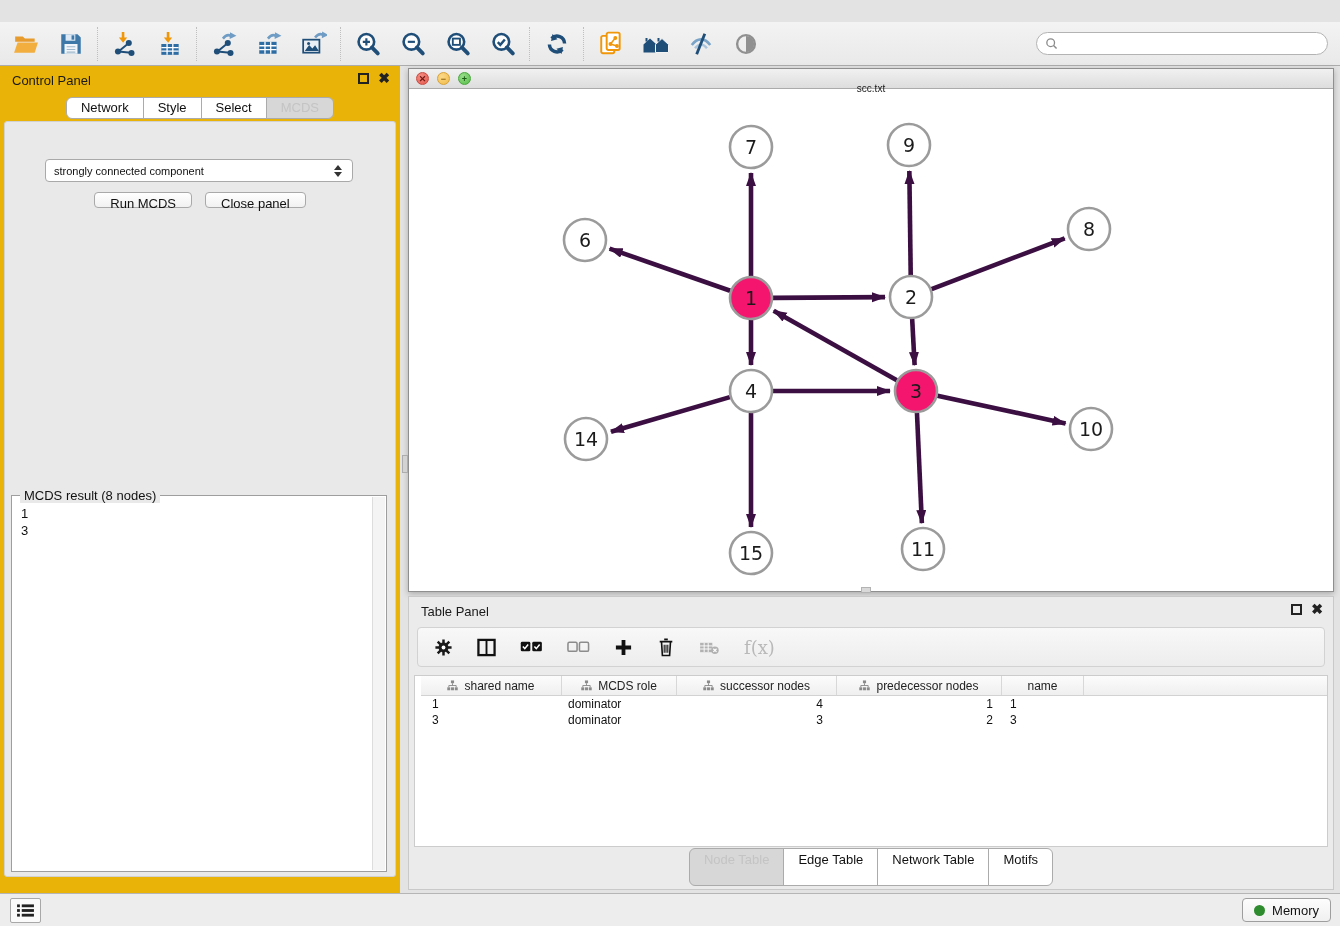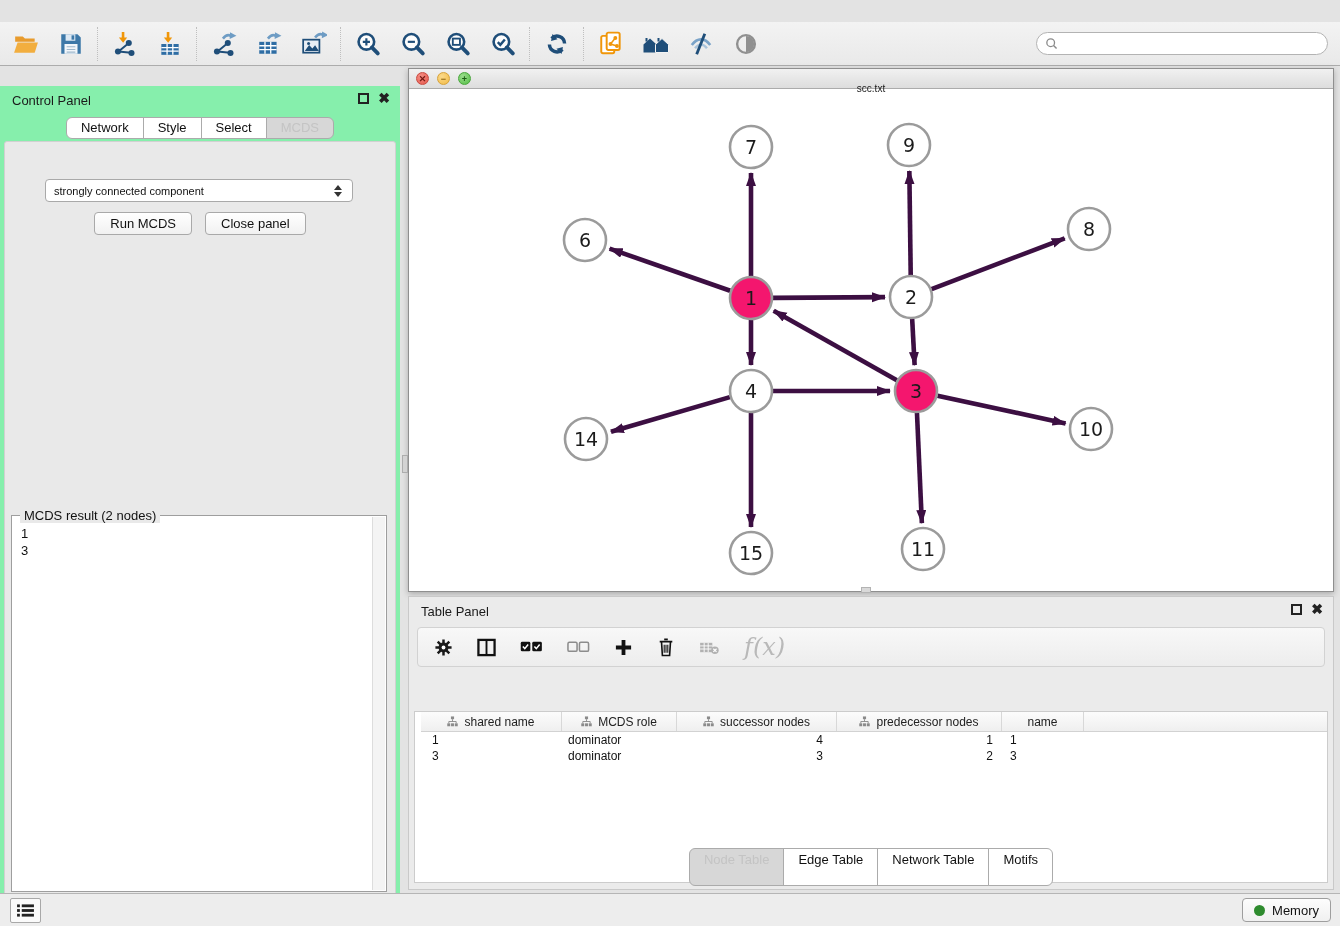--- a/index.html
+++ b/index.html
@@ -21,21 +21,21 @@
   .tb-group { display: flex; align-items: center; gap: 18px; }
   .tb-sep { width: 0; height: 34px; border-left: 1px dotted #BFBFBF; margin: 0 13px; }
   .tb-icon { width: 27px; height: 27px; display: inline-flex; align-items: center; justify-content: center; cursor: default; }
   .tb-icon svg { width: 26px; height: 26px; }
   .search-box { margin-left: auto; width: 292px; height: 23px; background: #FFF; border: 1px solid #B3B3B3;
     border-radius: 12px; display: flex; align-items: center; padding: 0 8px; gap: 4px; }
   .search-box svg { width: 14px; height: 14px; }
   .search-box input { border: none; outline: none; flex: 1; font-size: 12px; background: transparent; font-family: "Liberation Sans", sans-serif; }
 
   
-  .control-panel { position: absolute; left: 0; top: 66px; width: 400px; height: 827px; background: #86efac; margin-top: 20px; }
+  .control-panel { position: absolute; left: 0; top: 66px; width: 400px; height: 827px; background: #eab308; }
   .cp-titlebar { position: relative; height: 28px; }
   .panel-title { position: absolute; left: 12px; top: 7px; font-size: 13px; color: #1A1A1A; }
   .panel-btns { position: absolute; right: 10px; top: 6px; display: flex; gap: 9px; align-items: center; }
   .float-btn { width: 11px; height: 11px; border: 2px solid #222; background: transparent; }
   .close-btn { font-size: 14px; font-weight: bold; color: #222; line-height: 12px; }
   .cp-tabs { position: absolute; top: 31px; left: 0; width: 100%; display: flex; justify-content: center; }
   .tab { height: 22px; line-height: 20px; padding: 0 14px; font-size: 13px; color: #111; background: #FFF;
     border: 1px solid #ABABAB; margin-left: -1px; cursor: default; }
   .tab:first-child { border-radius: 6px 0 0 6px; margin-left: 0; }
   .tab:last-child { border-radius: 0 6px 6px 0; }
@@ -45,21 +45,21 @@
   .opt-label { position: absolute; top: 15px; left: 0; width: 100%; text-align: center; font-size: 13px; color: #111; }
   .dropdown { position: absolute; top: 37px; left: 40px; width: 308px; height: 23px; background: #FFF;
     border: 1px solid #A9A9A9; border-radius: 4px; display: flex; align-items: center; padding: 0 8px; }
   .dropdown .dd-value { font-size: 11px; color: #111; }
   .stepper { margin-left: auto; display: flex; flex-direction: column; gap: 2px; padding-right: 2px; }
   .stepper i { display: block; width: 0; height: 0; border-left: 4px solid transparent; border-right: 4px solid transparent; }
   .stepper .up { border-bottom: 5px solid #333; }
   .stepper .down { border-top: 5px solid #333; }
   .cp-buttons { position: absolute; top: 70px; left: 0; width: 100%; display: flex; justify-content: center; gap: 13px; }
   .btn { background: linear-gradient(#FFFFFF, #F1F1F1); border: 1px solid #A9A9A9; border-radius: 4px;
-    font-size: 13px; color: #111; padding: 3px 15px; height: 23px; font-family: "Liberation Sans", sans-serif; }
+    font-size: 13px; color: #111; padding: 3px 15px; height: 16px; font-family: "Liberation Sans", sans-serif; }
   .resultbox { position: absolute; top: 373px; left: 6px; width: 376px; height: 377px;
     background: #FFF; border: 1px solid #9E9E9E; }
   .result-list { position: absolute; inset: 1px 15px 1px 1px; padding: 8px 0 0 8px; overflow: hidden; }
   .res-item { font-size: 13px; line-height: 17px; color: #111; }
   .result-scrollbar { position: absolute; top: 1px; bottom: 1px; right: 1px; width: 13px; background: #F4F4F4; border-left: 1px solid #DDDDDD; }
 
   
   .network-window { position: absolute; left: 408px; top: 68px; width: 926px; height: 524px;
     background: #FFF; border: 1px solid #8F8F8F; box-shadow: 0 2px 6px rgba(0,0,0,0.25); }
   .nw-titlebar { position: relative; height: 20px; background: linear-gradient(#F1F1F1, #DDDDDD); border-bottom: 1px solid #ABABAB; }
@@ -74,22 +74,22 @@
   .nw-handle-bottom { position: absolute; bottom: -2px; left: 452px; width: 10px; height: 6px; background: #D9D9D9; border: 1px solid #B3B3B3; }
 
   
   .table-panel { position: absolute; left: 408px; top: 596px; width: 926px; height: 294px; background: #EBEBEB; border: 1px solid #C9C9C9; }
   .tp-titlebar { position: relative; height: 26px; }
   .tp-toolbar { position: absolute; top: 30px; left: 8px; right: 8px; height: 40px;
     background: linear-gradient(#F8F8F8, #EDEDED); border: 1px solid #D2D2D2; border-radius: 4px;
     display: flex; align-items: center; gap: 24px; padding: 0 16px; }
   .tp-tool { display: inline-flex; align-items: center; justify-content: center; height: 24px; }
   .tp-tool.disabled { opacity: 0.9; }
-  .fx-label { font-family: "DejaVu Serif", serif; font-style: italic; font-size: 24px; color: #B3B3B3; }
-  .tp-table { position: absolute; top: 78px; left: 5px; right: 5px; height: 172px; background: #FFF; border: 1px solid #CCCCCC; overflow: hidden; margin-top: 36px; }
+  .fx-label { font-family: "DejaVu Serif", serif; font-size: 18px; color: #B3B3B3; }
+  .tp-table { position: absolute; top: 78px; left: 5px; right: 5px; height: 172px; background: #FFF; border: 1px solid #CCCCCC; overflow: hidden; }
   .tp-header { display: flex; height: 20px; background: linear-gradient(#FCFCFC, #EFEFEF); border-bottom: 1px solid #D2D2D2; margin-left: 6px; }
   .hcell { display: flex; align-items: center; justify-content: center; gap: 6px; font-size: 12px; color: #222;
     border-right: 1px solid #D8D8D8; height: 100%; }
   .hcell svg { width: 11px; height: 11px; }
   .tp-rows { margin-left: 6px; }
   .tp-row { display: flex; height: 16px; line-height: 16px; }
   .cell { font-size: 12px; color: #111; white-space: nowrap; overflow: hidden; }
   .cell.c0 { padding-left: 11px; }
   .cell.c1 { padding-left: 6px; }
   .cell.c2 { text-align: right; padding-right: 14px; }
@@ -297,21 +297,21 @@
         <span class="stepper">
             <i class="up"></i>
             <i class="down"></i>
           </span>
       </div>
       <div class="cp-buttons">
         <button class="btn">Run MCDS</button>
         <button class="btn">Close panel</button>
       </div>
       <div class="resultbox">
-        <span class="legend" style="position:absolute;top:-8px;left:8px;background:#E9E9E9;padding:0 4px;font-size:13px;color:#111;">MCDS result (2 nodes)</span>
+        <span class="legend" style="position:absolute;top:-8px;left:8px;background:#E9E9E9;padding:0 4px;font-size:13px;color:#111;">MCDS result (8 nodes)</span>
         <div class="result-list" id="result-list">
             <div class="res-item">1</div>
             <div class="res-item">3</div>
           </div>
         <div class="result-scrollbar"></div>
       </div>
     </div>
   </div>
 
   <div class="network-window">

